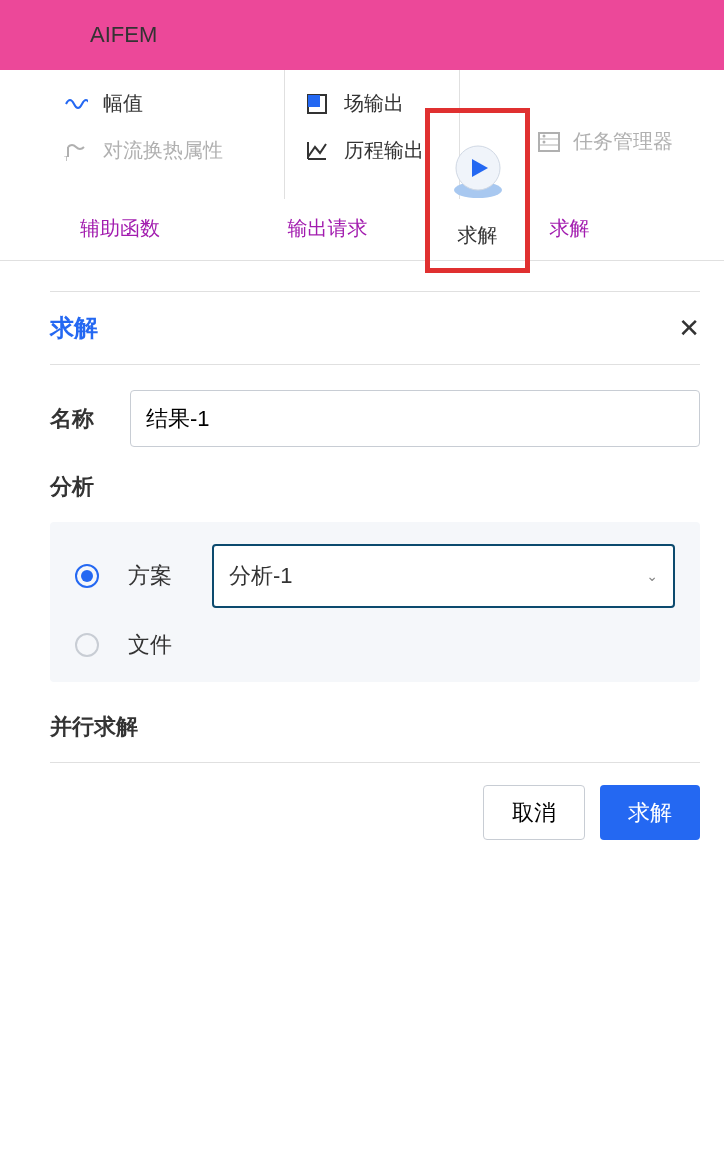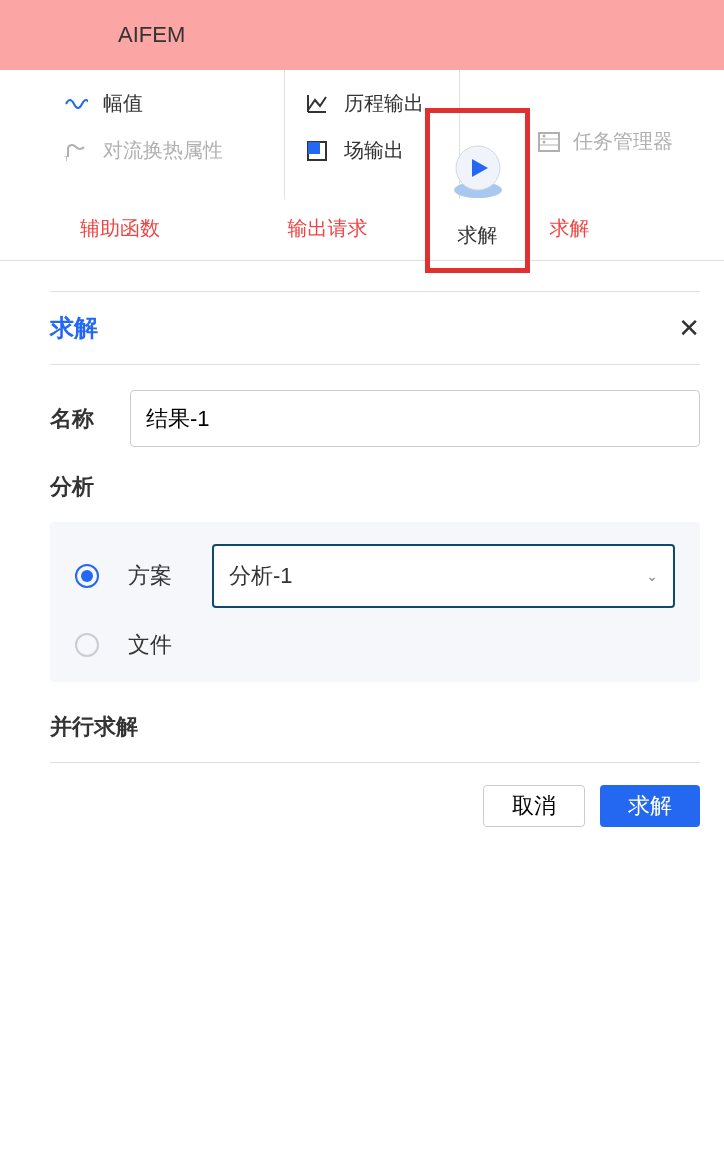--- a/index.html
+++ b/index.html
@@ -1,18 +1,18 @@
 <!DOCTYPE html>
 <html><head>
   <meta charset="utf-8">
   <style>
     * { box-sizing: border-box; margin: 0; padding: 0; font-family: "Microsoft YaHei", Arial, sans-serif; }
     body { width: 724px; height: 1151px; background: #fff; color: #333; }
     
-    .header { background: #fca5a5; height: 70px; display: flex; align-items: center; padding-left: 118px; }
+    .header { background: #ec4899; height: 70px; display: flex; align-items: center; padding-left: 90px; }
     .app-title { font-size: 22px; color: #333; }
     
     .ribbon { background: #fff; border-bottom: 1px solid #e0e0e0; }
     .ribbon-content { display: flex; padding-left: 44px; }
     
     .ribbon-group { padding: 20px 0 15px 0; position: relative; }
     .ribbon-group.g1 { padding-left: 20px; padding-right: 30px; width: 240px; }
     .ribbon-group.g2 { padding-left: 20px; padding-right: 20px; width: 175px; border-left: 1px solid #e0e0e0; }
     .ribbon-group.g3 { padding-left: 25px; padding-right: 25px; border-left: 1px solid #e0e0e0; flex: 1; }
     
@@ -22,21 +22,21 @@
     
     .ribbon-icon { width: 24px; height: 24px; display: inline-block; }
     
     .solve-box { position: absolute; top: 108px; left: 425px; width: 105px; height: 165px; border: 5px solid #e03030; display: flex; flex-direction: column; align-items: center; justify-content: center; gap: 20px; padding-top: 10px; }
     .solve-icon-big { width: 60px; height: 60px; }
     
     .task-mgr { position: absolute; top: 128px; left: 537px; display: flex; align-items: center; gap: 12px; color: #b0b0b0; justify-content: flex-end; }
     .task-mgr span { font-size: 20px; }
     
     .ribbon-labels { display: flex; border-top: 1px solid transparent; padding: 15px 0 18px 0; }
-    .ribbon-label { text-align: center; font-size: 20px; color: #ef4444; }
+    .ribbon-label { text-align: center; font-size: 20px; color: #a21caf; }
     .ribbon-label.l1 { width: 240px; }
     .ribbon-label.l2 { width: 175px; }
     .ribbon-label.l3 { flex: 1; }
     
     .dialog { margin: 30px 24px 0 50px; }
     .dialog-header { display: flex; justify-content: space-between; align-items: center; padding: 20px 0 20px 0; border-top: 1px solid #e0e0e0; border-bottom: 1px solid #e0e0e0; margin-bottom: 25px; }
     .dialog-title { color: #2468f2; font-size: 24px; font-weight: bold; }
     .close-x { font-size: 26px; font-weight: 300; cursor: pointer; }
     
     .form-row { display: flex; align-items: center; margin-bottom: 25px; gap: 20px; }
@@ -62,21 +62,21 @@
     
     .stepper { display: flex; align-items: center; border: 1px solid #c8cdd4; border-radius: 3px; height: 44px; background: #fff; }
     .step-btn { width: 40px; height: 100%; background: #e8eaed; color: #888; display: flex; align-items: center; justify-content: center; font-size: 24px; cursor: pointer; }
     .step-val { width: 60px; text-align: center; font-size: 22px; }
     
     .inline-text { font-size: 22px; }
     
     .mode-row { display: flex; align-items: center; gap: 18px; }
     
     .dialog-footer { display: flex; justify-content: flex-end; gap: 15px; padding: 22px 0; border-top: 1px solid #e0e0e0; margin-top: 10px; }
-    .btn { height: 42px; padding: 0 28px; font-size: 22px; border-radius: 4px; cursor: pointer; border: none; }
+    .btn { height: 55px; padding: 0 28px; font-size: 22px; border-radius: 4px; cursor: pointer; border: none; }
     .btn-default { background: #fff; border: 1px solid #c8cdd4; }
     .btn-primary { background: #2468f2; color: #fff; }
   </style>
 </head>
 <body>
 
 <div class="header">
   <div class="app-title">AIFEM</div>
 </div>
 
@@ -93,30 +93,30 @@
         <svg class="ribbon-icon" viewBox="0 0 24 24">
             <path d="M4 18 L4 8 M4 8 Q8 4 12 8 T20 8" stroke="#b0b0b0" stroke-width="2" fill="none"></path>
             <text x="0" y="22" font-size="8" fill="#b0b0b0">T</text>
           </svg>
         <span>对流换热属性</span>
       </div>
     </div>
     <div class="ribbon-group g2">
       <div class="ribbon-item">
         <svg class="ribbon-icon" viewBox="0 0 24 24">
-            <path d="M3 20 L3 3 M3 20 L21 20 M3 18 L10 8 L15 14 L21 5" stroke="#333" stroke-width="2" fill="none"></path>
-          </svg>
-        <span>历程输出</span>
-      </div>
-      <div class="ribbon-item">
-        <svg class="ribbon-icon" viewBox="0 0 24 24">
             <rect x="3" y="3" width="18" height="18" stroke="#333" fill="none" stroke-width="2"></rect>
             <rect x="3" y="3" width="12" height="12" fill="#2468f2"></rect>
           </svg>
         <span>场输出</span>
+      </div>
+      <div class="ribbon-item">
+        <svg class="ribbon-icon" viewBox="0 0 24 24">
+            <path d="M3 20 L3 3 M3 20 L21 20 M3 18 L10 8 L15 14 L21 5" stroke="#333" stroke-width="2" fill="none"></path>
+          </svg>
+        <span>历程输出</span>
       </div>
     </div>
     <div class="ribbon-group g3"></div>
   </div>
 
   <div class="ribbon-labels">
     <div class="ribbon-label l1">辅助函数</div>
     <div class="ribbon-label l2">输出请求</div>
     <div class="ribbon-label l3">求解</div>
   </div>

